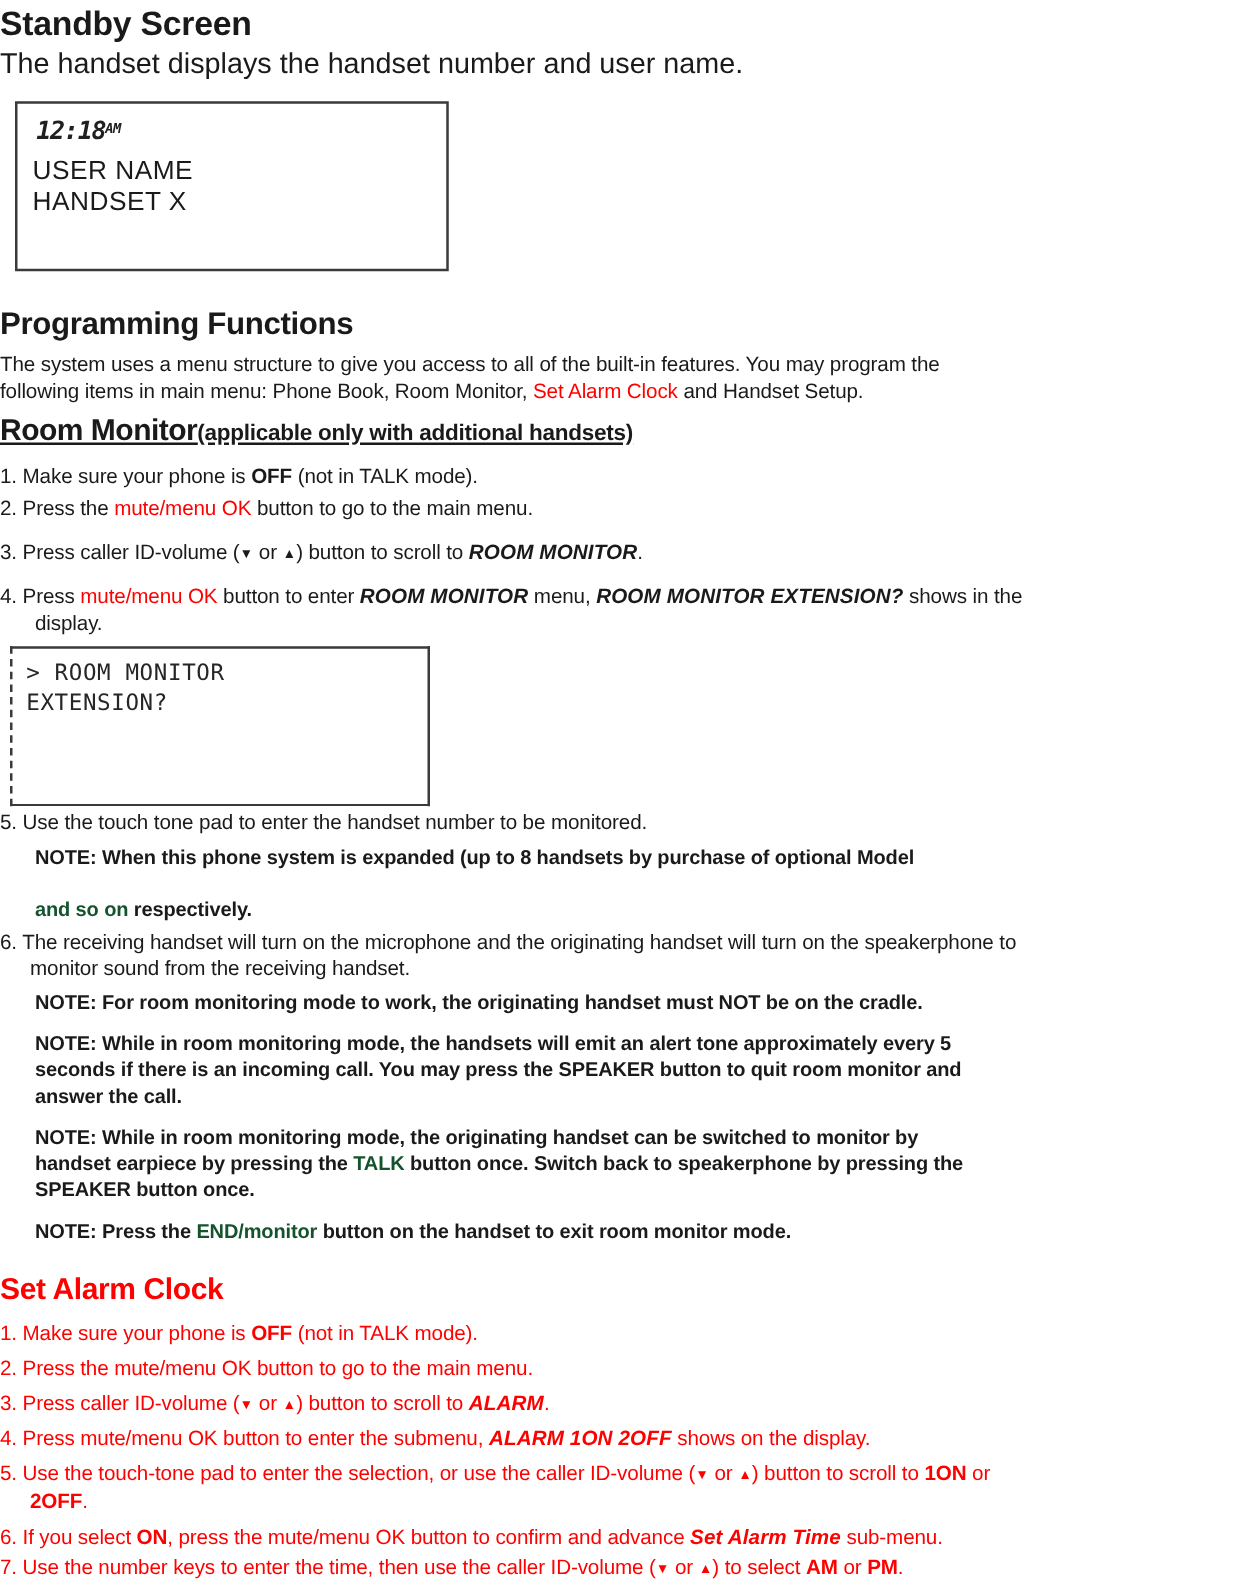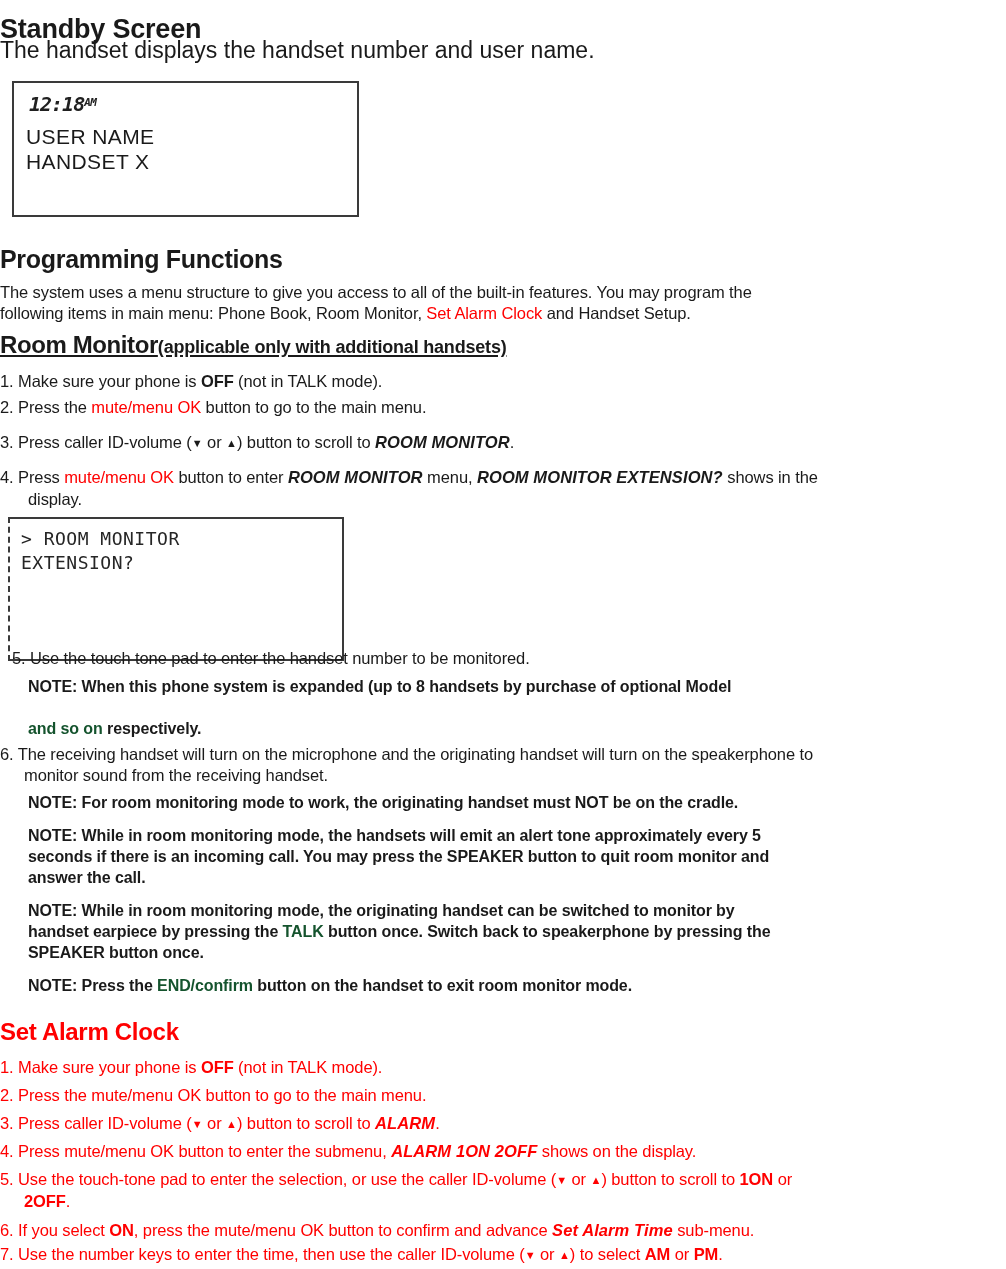--- a/index.html
+++ b/index.html
@@ -21,21 +21,21 @@
     height: 1269px;
     padding: 0;
     box-sizing: border-box;
   }
 
   
   h1.sec-title {
     font-size: 27px;
     font-weight: bold;
     margin: 0;
-    padding: 16px 0 0 0;
+    padding: 6px 0 0 0;
     line-height: 1.0;
     letter-spacing: -0.2px;
   }
   .standby-title { position: absolute; left: 0px; top: 0px; }
   .standby-sub {
     position: absolute; left: 0px; top: 38px;
     font-size: 23px; line-height: 1.1; font-weight: normal;
   }
 
   h2.sec-title {
@@ -81,21 +81,21 @@
   .lcd {
     position: absolute;
     background: #ffffff;
     box-sizing: border-box;
   }
   .lcd1 {
     left: 12px; top: 81px; width: 347px; height: 136px;
     border: 2px solid #3a3a3a;
   }
   .lcd2 {
-    left: 8px; top: 517px; width: 336px; height: 144px;
+    left: 8px; top: 517px; width: 336px; height: 128px;
     border-top: 2px solid #3a3a3a;
     border-right: 2px solid #3a3a3a;
     border-bottom: 2px solid #3a3a3a;
     border-left: 2px dashed #3a3a3a;
   }
   .lcd-time {
     position: absolute; left: 15px; top: 9px;
     font-family: "DejaVu Sans Mono", monospace;
     font-size: 20px; font-style: italic; font-weight: bold;
     letter-spacing: -1px;
@@ -156,39 +156,39 @@
 
   <div class="para" style="left:0px; top:467px;"><span>4. Press </span><span class="r">mute/menu OK</span><span> button to enter </span><span class="bi">ROOM MONITOR</span><span> menu, </span><span class="bi">ROOM MONITOR EXTENSION?</span><span> shows in the</span></div>
 
   <div class="para" style="left:28px; top:489px;">display.</div>
 
   <div class="lcd lcd2">
     <div class="lcd-dot1">&gt; ROOM MONITOR</div>
     <div class="lcd-dot2">EXTENSION?</div>
   </div>
 
-  <div class="para" style="left:0px; top:648px;padding-left:12px;">5. Use the touch tone pad to enter the handset number to be monitored.</div>
+  <div class="para" style="left:0px; top:648px;">5. Use the touch tone pad to enter the handset number to be monitored.</div>
 
   <div class="para note" style="left:28px; top:676px;">NOTE: When this phone system is expanded (up to 8 handsets by purchase of optional Model</div>
   <div class="para note" style="left:28px; top:718px;"><span class="rb">and so on</span><span> respectively.</span></div>
 
   <div class="para" style="left:0px; top:744px;">6. The receiving handset will turn on the microphone and the originating handset will turn on the speakerphone to</div>
   <div class="para" style="left:24px; top:765px;">monitor sound from the receiving handset.</div>
 
   <div class="para note" style="left:28px; top:792px;">NOTE: For room monitoring mode to work, the originating handset must NOT be on the cradle.</div>
 
   <div class="para note" style="left:28px; top:825px;">NOTE: While in room monitoring mode, the handsets will emit an alert tone approximately every 5</div>
   <div class="para note" style="left:28px; top:846px;">seconds if there is an incoming call. You may press the SPEAKER button to quit room monitor and</div>
   <div class="para note" style="left:28px; top:867px;">answer the call.</div>
 
   <div class="para note" style="left:28px; top:900px;">NOTE: While in room monitoring mode, the originating handset can be switched to monitor by</div>
   <div class="para note" style="left:28px; top:921px;"><span>handset earpiece by pressing the </span><span class="rb">TALK</span><span> button once. Switch back to speakerphone by pressing the</span></div>
   <div class="para note" style="left:28px; top:942px;">SPEAKER button once.</div>
 
-  <div class="para note" style="left:28px; top:975px;"><span>NOTE: Press the </span><span class="rb">END/confirm</span><span> button on the handset to exit room monitor mode.</span></div>
+  <div class="para note" style="left:28px; top:975px;"><span>NOTE: Press the </span><span class="rb">END/monitor</span><span> button on the handset to exit room monitor mode.</span></div>
 
   <div class="alarm-title">Set Alarm Clock</div>
 
   <div class="para r" style="left:0px; top:1057px;"><span>1. Make sure your phone is </span><span class="b">OFF</span><span> (not in TALK mode).</span></div>
 
   <div class="para r" style="left:0px; top:1085px;">2. Press the mute/menu OK button to go to the main menu.</div>
 
   <div class="para r" style="left:0px; top:1113px;"><span>3. Press caller ID-volume (</span><span class="arrow">▼</span><span> or </span><span class="arrow">▲</span><span>) button to scroll to </span><span class="bi">ALARM</span><span>.</span></div>
 
   <div class="para r" style="left:0px; top:1141px;"><span>4. Press mute/menu OK button to enter the submenu, </span><span class="bi">ALARM 1ON 2OFF</span><span> shows on the display.</span></div>

